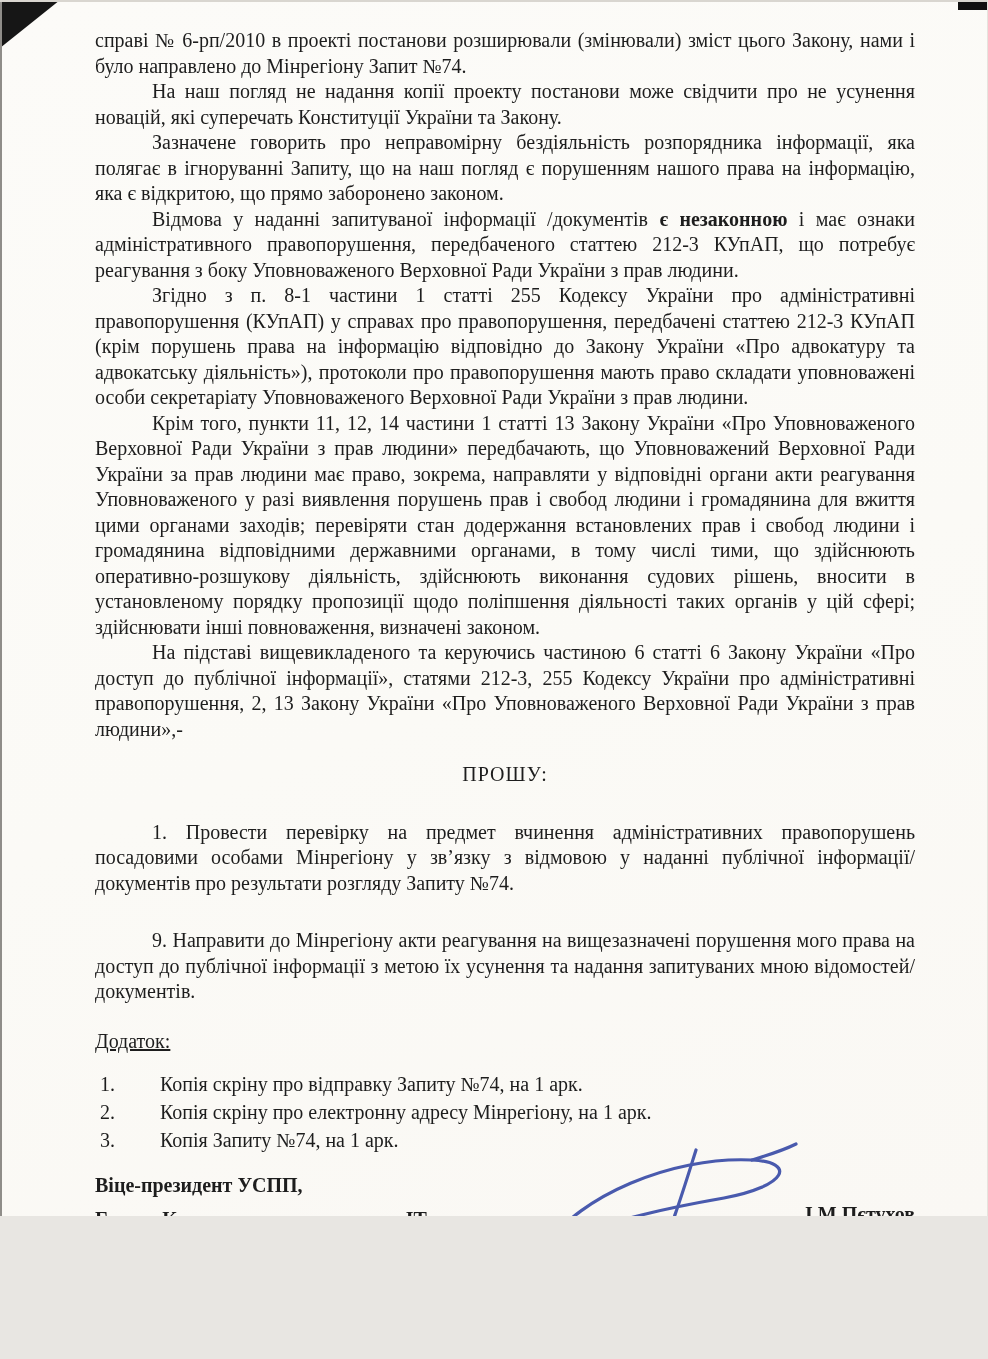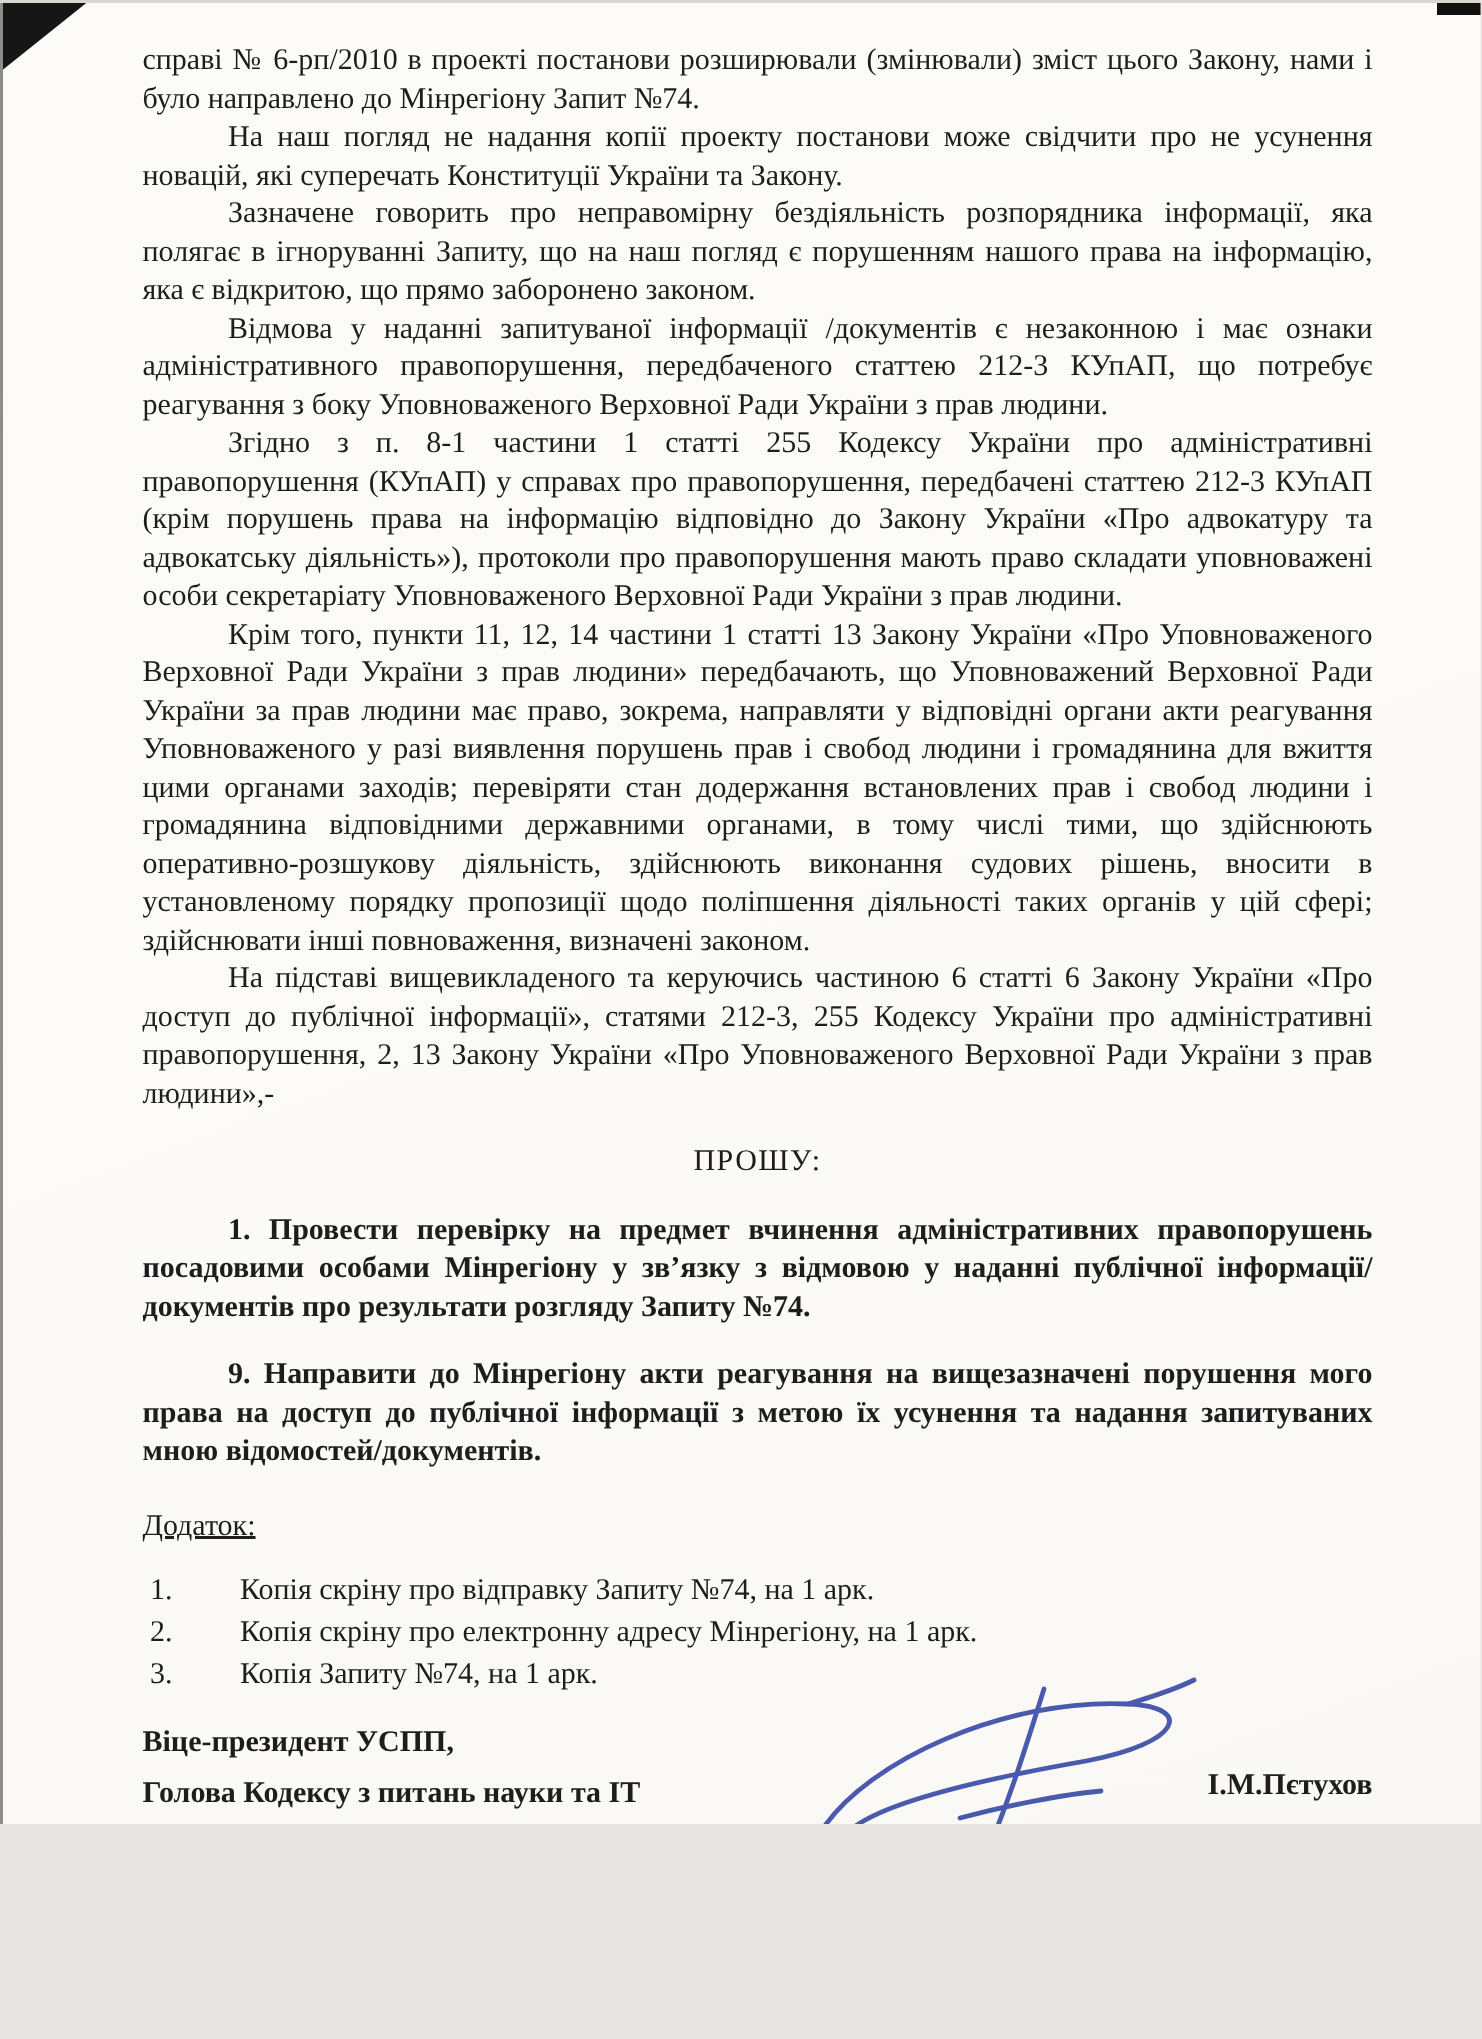--- a/index.html
+++ b/index.html
@@ -34,26 +34,26 @@
   .edge-right {
     position: absolute; right: 0; top: 0; width: 1px; height: 100%;
     background: #e6e3dd;
   }
   .content {
     position: absolute; left: 95px; top: 28px; width: 820px;
     font-size: 20px; line-height: 25.5px; text-align: justify;
   }
   .para { margin: 0; }
   .indent { text-indent: 57px; }
-  .bold-inline { font-weight: normal; }
+  .bold-inline { font-weight: bold; }
   .heading {
     text-align: center; text-indent: 0;
     margin: 20px 0 0 0; letter-spacing: 1px;
   }
-  .req { margin-top: 20px; font-weight: bold; }
+  .req { margin-top: 32px; }
   .attach-title { margin: 24px 0 16px 0; text-indent: 0; }
   .attach-title .u { text-decoration: underline; }
   .attach-list { margin: 4px 0 0 0; padding: 0; list-style: none; }
   .attach-list li { display: flex; line-height: 28px; text-align: left; }
   .attach-list .num { width: 60px; flex: 0 0 60px; padding-left: 5px; }
   
   .sig-block { margin-top: 14px; position: relative; text-align: left; }
   .sig-titles { font-weight: bold; line-height: 34px; }
   .sig-name {
     position: absolute; right: 0; top: 34px; font-weight: bold;

